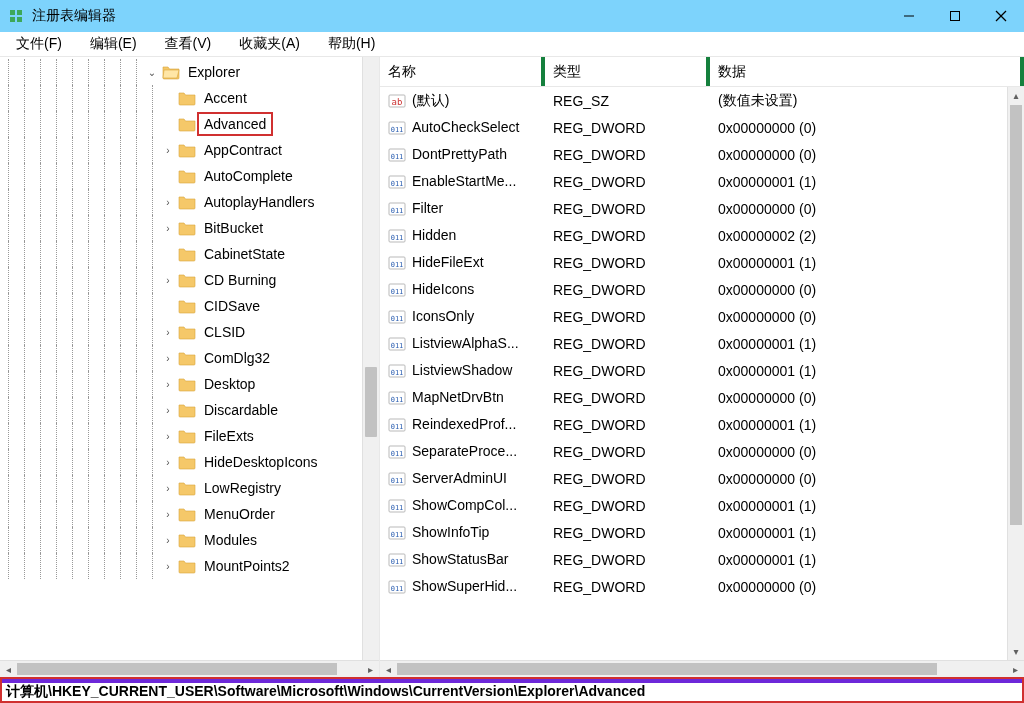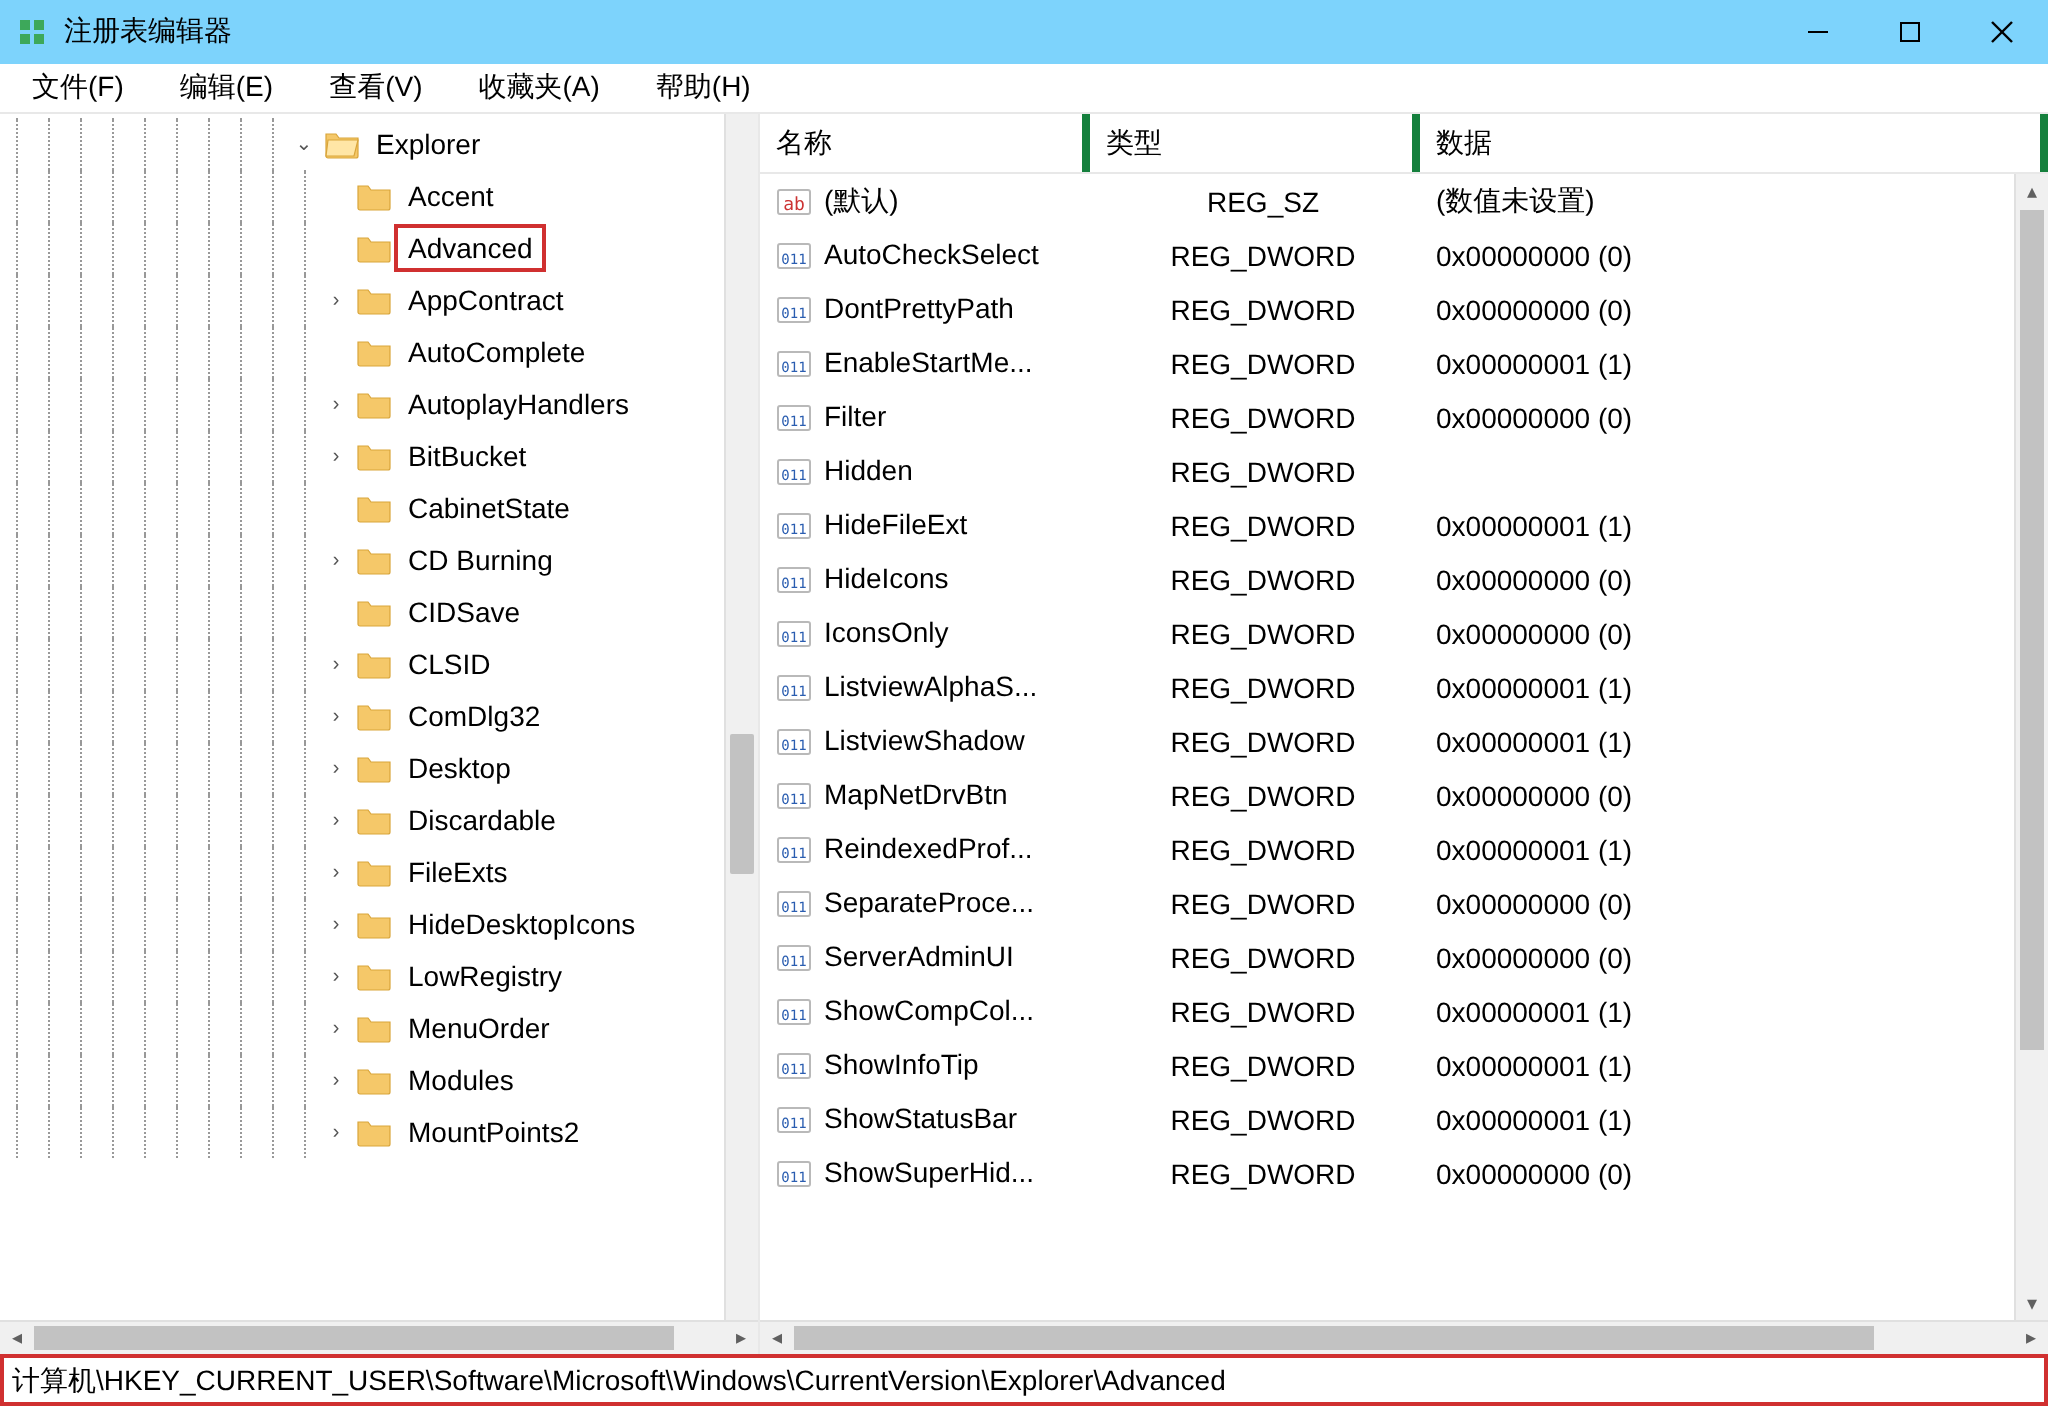--- a/index.html
+++ b/index.html
@@ -201,21 +201,21 @@
     height: 27px;
     align-items: center;
   }
   .list-row .rcol {
     padding-left: 8px;
     white-space: nowrap;
     overflow: hidden;
     text-overflow: ellipsis;
   }
   .rcol.rname { width: 165px; display: flex; align-items: flex-start; }
-  .rcol.rtype { width: 165px; text-align: center; }
+  .rcol.rtype { width: 165px; }
   .rcol.rdata { flex: 1; }
   .val-icon {
     width: 18px; height: 18px;
     margin-right: 6px;
     flex-shrink: 0;
     display: inline-flex;
   }
   .list-scrollbar-v {
     position: absolute;
     right: 0; top: 30px; bottom: 17px;
@@ -238,28 +238,29 @@
     justify-content: center;
     font-size: 10px;
     color: #606060;
   }
   .list-scrollbar-v .arrow.up { top: 0; }
   .list-scrollbar-v .arrow.down { bottom: 0; }
   
   .statusbar {
     height: 26px;
     display: flex;
-    align-items: center;
+    align-items: flex-start;
     padding: 0 6px;
-    border-top: 1px solid #6d28d9;
+    border-top: 6px solid #6d28d9;
     outline: 2px solid #d03030;
     outline-offset: -2px;
     font-size: 14px;
     white-space: nowrap;
     overflow: hidden;
+    font-weight: bold;
   }
 </style>
 </head>
 <body>
 
 <div class="titlebar">
   <span class="app-icon">
     <svg width="16" height="16" viewBox="0 0 16 16">
       <rect x="2" y="2" width="5" height="5" fill="#3da85a"></rect>
       <rect x="9" y="2" width="5" height="5" fill="#3da85a"></rect>
@@ -809,20 +810,21 @@
           <div class="rcol rname">
             <span class="val-icon">
               <svg width="18" height="18" viewBox="0 0 18 18">
                 <rect x="1" y="3" width="16" height="12" rx="1" fill="#fff" stroke="#b9b9b9"></rect>
                 <text x="9" y="13" text-anchor="middle" font-size="7" fill="#2a5db0" font-family="Consolas,monospace">011</text>
               </svg>
             </span>
             <span>Hidden</span>
           </div>
           <div class="rcol rtype">REG_DWORD</div>
+          <div class="rcol rdata">0x00000002 (2)</div>
         </div>
         <div class="list-row">
           <div class="rcol rname">
             <span class="val-icon">
               <svg width="18" height="18" viewBox="0 0 18 18">
                 <rect x="1" y="3" width="16" height="12" rx="1" fill="#fff" stroke="#b9b9b9"></rect>
                 <text x="9" y="13" text-anchor="middle" font-size="7" fill="#2a5db0" font-family="Consolas,monospace">011</text>
               </svg>
             </span>
             <span>HideFileExt</span>

